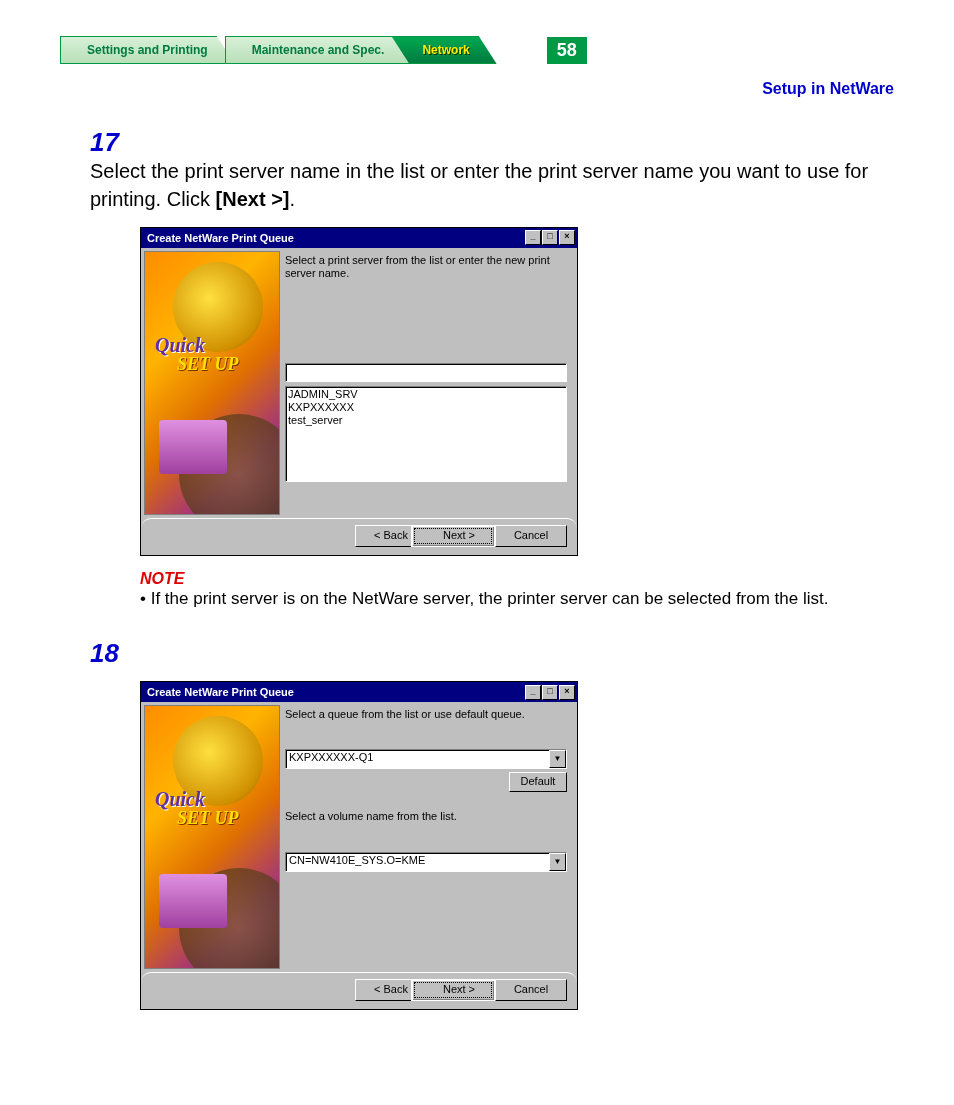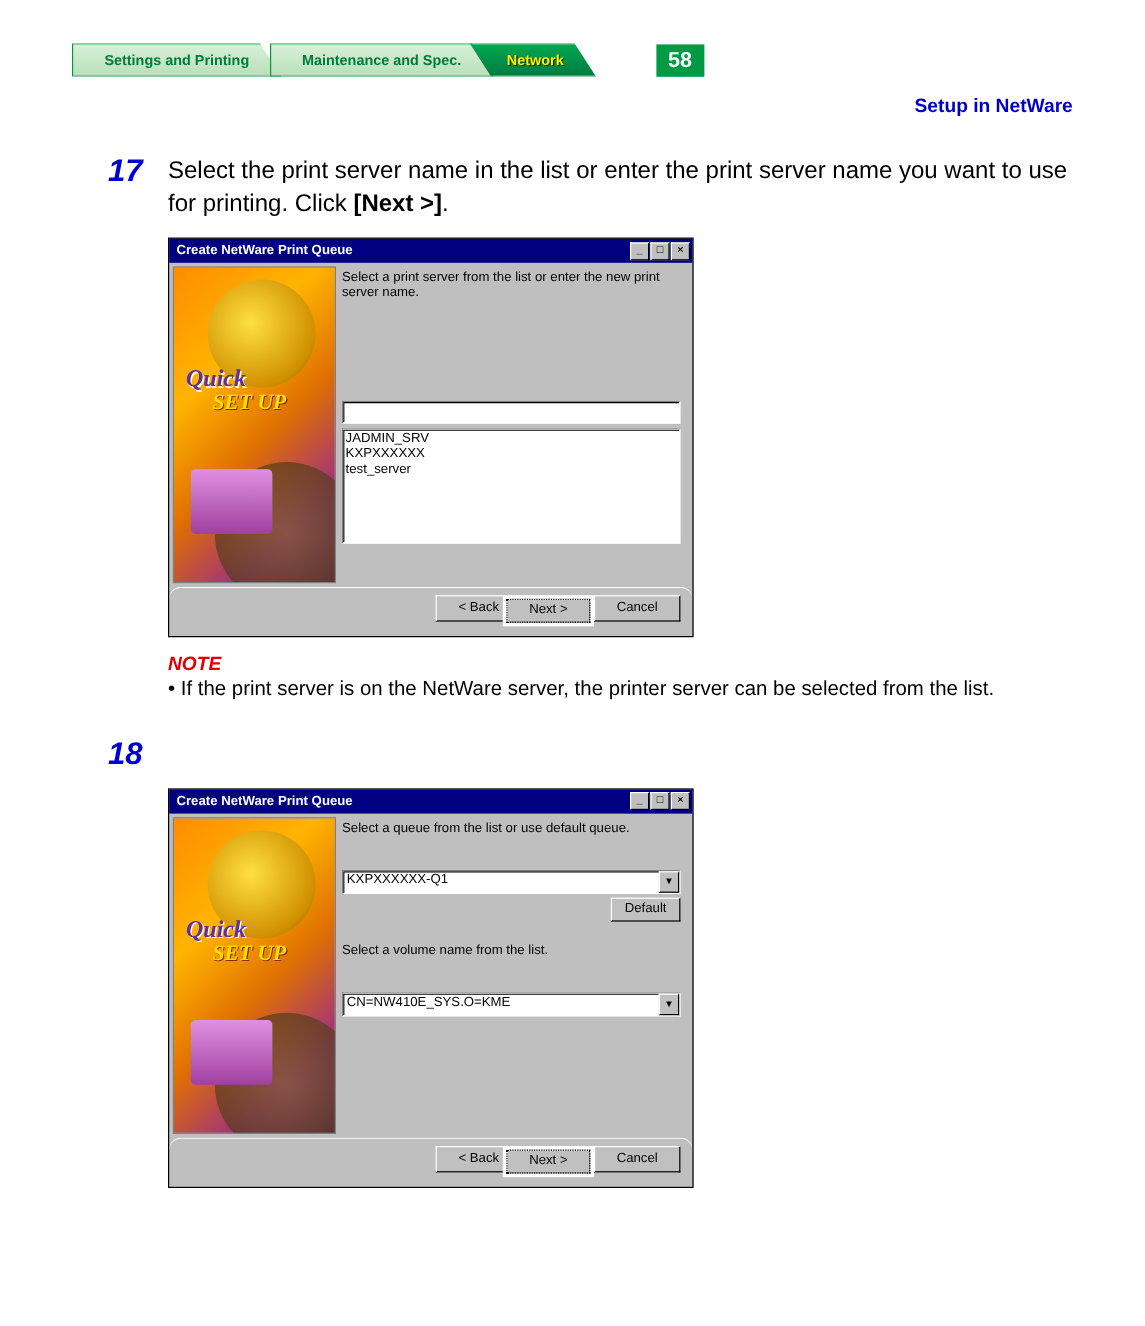--- a/index.html
+++ b/index.html
@@ -50,20 +50,21 @@
     font-size: 16px;
     padding: 10px 60px 0 0;
   }
   .content {
     padding: 30px 40px 40px 90px;
   }
   .step {
     display: flex;
     align-items: flex-start;
     margin-bottom: 14px;
+    flex-direction: column;
   }
   .step-num {
     color: #0000cc;
     font-weight: bold;
     font-style: italic;
     font-size: 26px;
     width: 50px;
     flex-shrink: 0;
     line-height: 1.1;
   }
@@ -254,24 +255,25 @@
     background: #c0c0c0;
     border-top: 1px solid #fff;
     border-left: 1px solid #fff;
     border-bottom: 1px solid #000;
     border-right: 1px solid #000;
     font-size: 11px;
     text-align: center;
     line-height: 18px;
   }
   .btn.default {
-    border: 3px solid #ffffff;
+    border: 1px solid #ffffff;
     box-shadow: inset 1px 1px 0 #fff, inset -1px -1px 0 #808080;
     outline: 1px dotted #000;
     outline-offset: -4px;
+    padding-left: 12px;
   }
   .small-btn {
     width: 56px;
     height: 18px;
     background: #c0c0c0;
     border-top: 1px solid #fff;
     border-left: 1px solid #fff;
     border-bottom: 1px solid #000;
     border-right: 1px solid #000;
     font-size: 11px;

